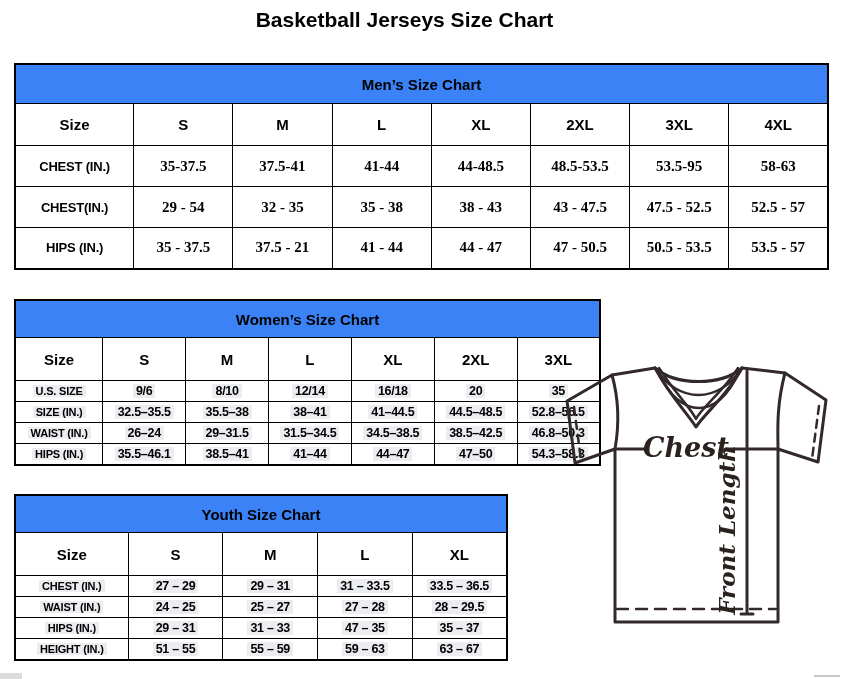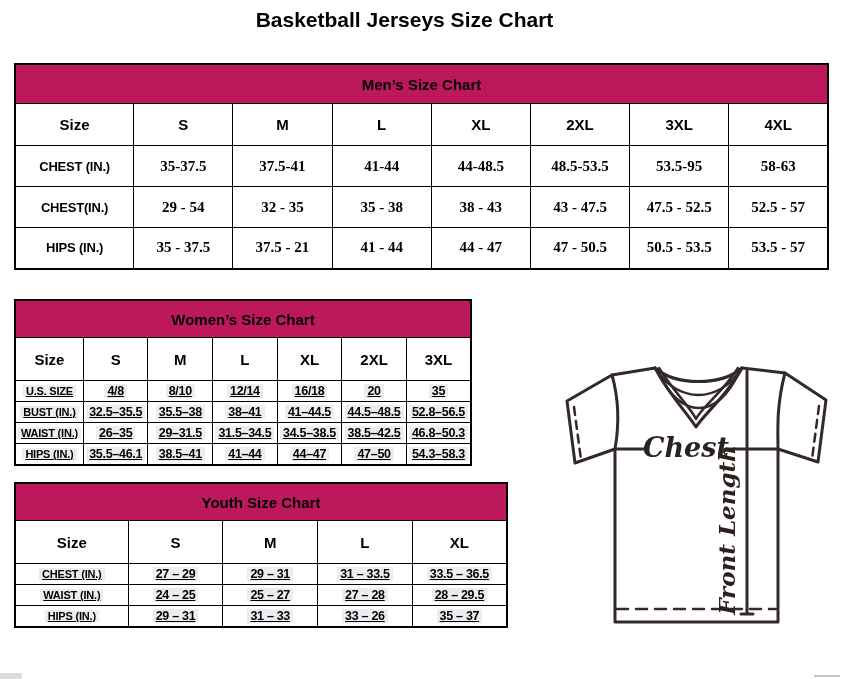--- a/index.html
+++ b/index.html
@@ -6,44 +6,44 @@
   body{
     width:843px;height:679px;position:relative;background:#ffffff;
     font-family:"Liberation Sans",sans-serif;color:#000;overflow:hidden;
   }
   .page-title{
     position:absolute;top:8px;left:0;width:843px;text-align:center;
     font-size:21px;font-weight:bold;letter-spacing:0px;transform:translateX(-17px);
   }
   .tbl-wrap{position:absolute;}
   #mens{left:14px;top:63px;width:815px;}
-  #womens{left:14px;top:299px;width:458px;}
-  #youth{left:14px;top:482px;width:494px;}
+  #womens{left:14px;top:299px;width:587px;}
+  #youth{left:14px;top:494px;width:494px;}
 
   table.size-table{
     border-collapse:collapse;table-layout:fixed;width:100%;
     border:2px solid #000;
   }
   table.size-table th,table.size-table td{
     border:1px solid #000;text-align:center;vertical-align:middle;
     font-weight:bold;padding:0;white-space:nowrap;overflow:hidden;
   }
-  table.size-table .tbl-title{background:#be185d;}
+  table.size-table .tbl-title{background:#3b82f6;}
 
   
   #mens .tbl-title{height:38px;font-size:15px;}
   #mens .col-h{height:41px;font-size:15px;}
   #mens tbody tr{height:41px;}
   #mens tbody .row-label{font-size:13px;letter-spacing:-0.2px;}
   #mens tbody td{font-size:15px;font-family:Liberation Serif, serif;}
 
   
   #womens .tbl-title,#youth .tbl-title{height:36px;font-size:15px;}
   #womens .col-h,#youth .col-h{height:42px;font-size:15px;}
-  #womens tbody tr,#youth tbody tr{height:21px;text-decoration:underline;}
+  #womens tbody tr,#youth tbody tr{height:21px;}
   #womens tbody .row-label,#youth tbody .row-label{font-size:11px;letter-spacing:-0.2px;}
   #womens tbody td,#youth tbody td{font-size:12.5px;letter-spacing:-0.3px;}
 
   col.c0-mens{width:14.6%;}
   col.c0-womens{width:15%;}
   col.c0-youth{width:23%;}
 
   
   table.compact tbody span.ctext{background:#ebedf0;padding:0 3px;}
 
@@ -146,39 +146,39 @@
           <th class="col-h">M</th>
           <th class="col-h">L</th>
           <th class="col-h">XL</th>
           <th class="col-h">2XL</th>
           <th class="col-h">3XL</th>
         </tr>
       </thead>
       <tbody>
         <tr>
           <th class="row-label"><span class="ctext">U.S. SIZE</span></th>
-          <td><span class="ctext">4/8</span></td>
+          <td><span class="ctext">9/6</span></td>
           <td><span class="ctext">8/10</span></td>
           <td><span class="ctext">12/14</span></td>
           <td><span class="ctext">16/18</span></td>
           <td><span class="ctext">20</span></td>
           <td><span class="ctext">35</span></td>
         </tr>
         <tr>
-          <th class="row-label"><span class="ctext">BUST (IN.)</span></th>
+          <th class="row-label"><span class="ctext">SIZE (IN.)</span></th>
           <td><span class="ctext">32.5–35.5</span></td>
           <td><span class="ctext">35.5–38</span></td>
           <td><span class="ctext">38–41</span></td>
           <td><span class="ctext">41–44.5</span></td>
           <td><span class="ctext">44.5–48.5</span></td>
           <td><span class="ctext">52.8–56.5</span></td>
         </tr>
         <tr>
           <th class="row-label"><span class="ctext">WAIST (IN.)</span></th>
-          <td><span class="ctext">26–35</span></td>
+          <td><span class="ctext">26–24</span></td>
           <td><span class="ctext">29–31.5</span></td>
           <td><span class="ctext">31.5–34.5</span></td>
           <td><span class="ctext">34.5–38.5</span></td>
           <td><span class="ctext">38.5–42.5</span></td>
           <td><span class="ctext">46.8–50.3</span></td>
         </tr>
         <tr>
           <th class="row-label"><span class="ctext">HIPS (IN.)</span></th>
           <td><span class="ctext">35.5–46.1</span></td>
           <td><span class="ctext">38.5–41</span></td>
@@ -223,22 +223,29 @@
           <th class="row-label"><span class="ctext">WAIST (IN.)</span></th>
           <td><span class="ctext">24 – 25</span></td>
           <td><span class="ctext">25 – 27</span></td>
           <td><span class="ctext">27 – 28</span></td>
           <td><span class="ctext">28 – 29.5</span></td>
         </tr>
         <tr>
           <th class="row-label"><span class="ctext">HIPS (IN.)</span></th>
           <td><span class="ctext">29 – 31</span></td>
           <td><span class="ctext">31 – 33</span></td>
-          <td><span class="ctext">33 – 26</span></td>
+          <td><span class="ctext">47 – 35</span></td>
           <td><span class="ctext">35 – 37</span></td>
+        </tr>
+        <tr>
+          <th class="row-label"><span class="ctext">HEIGHT (IN.)</span></th>
+          <td><span class="ctext">51 – 55</span></td>
+          <td><span class="ctext">55 – 59</span></td>
+          <td><span class="ctext">59 – 63</span></td>
+          <td><span class="ctext">63 – 67</span></td>
         </tr>
       </tbody>
     </table>
   </div>
 
 <svg class="jersey" viewBox="0 0 282 266">
 
   <path stroke-width="3" d="M97,6 L54,13 L9,39 L17,101 L57,87 L57,260 L220,260 L220,87 L260,100 L268,38 L227,11 L184,6"></path>
 
   <path stroke-width="3" d="M54,13 C63,45 60,70 57,87"></path>

